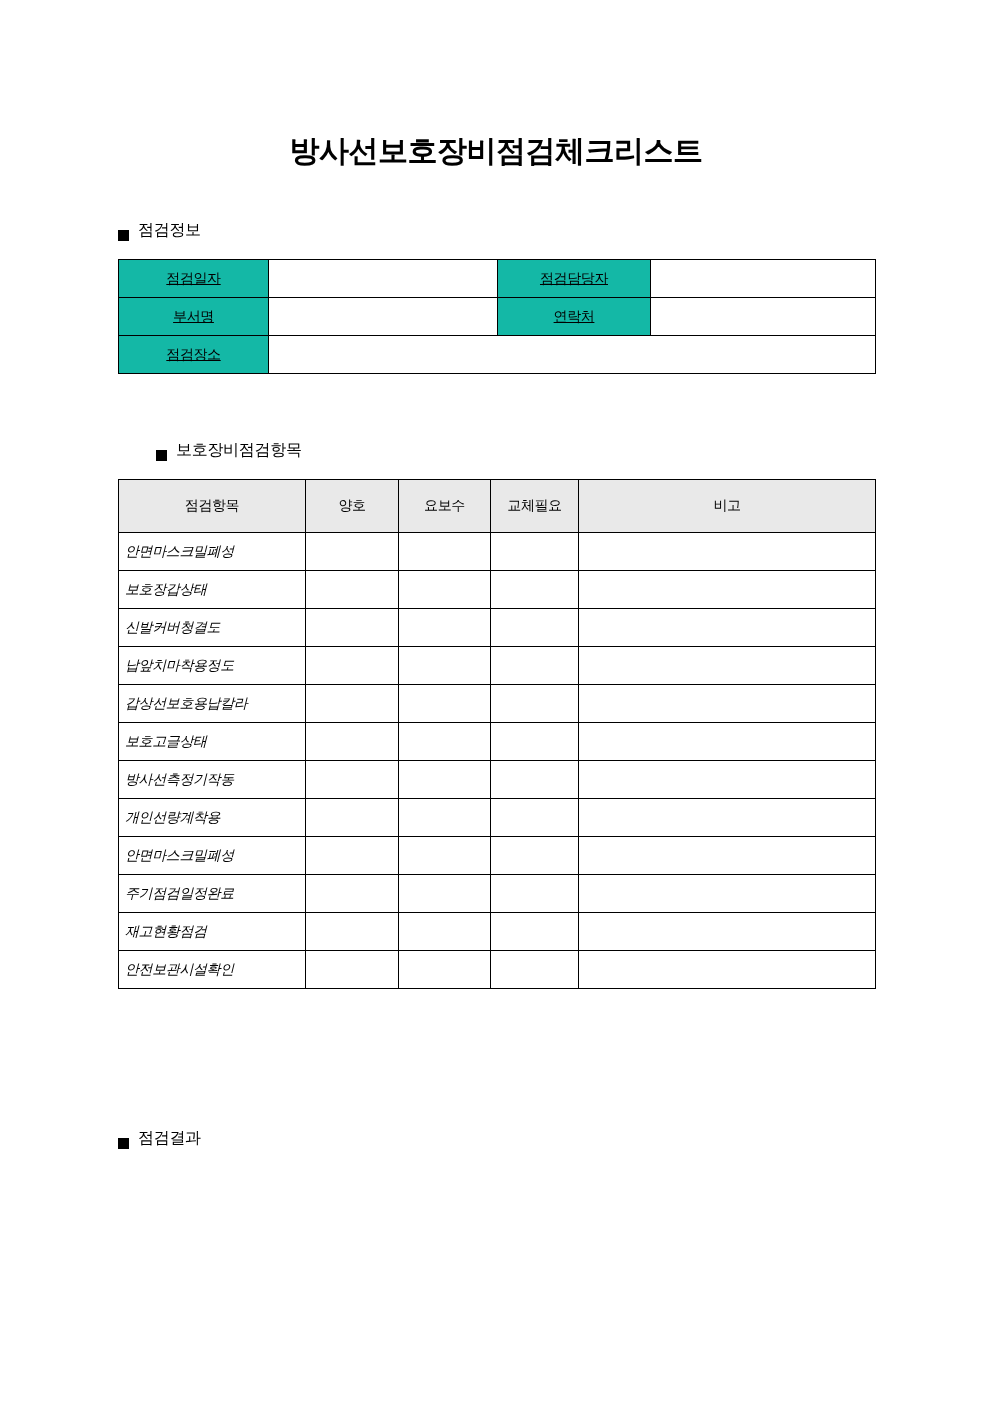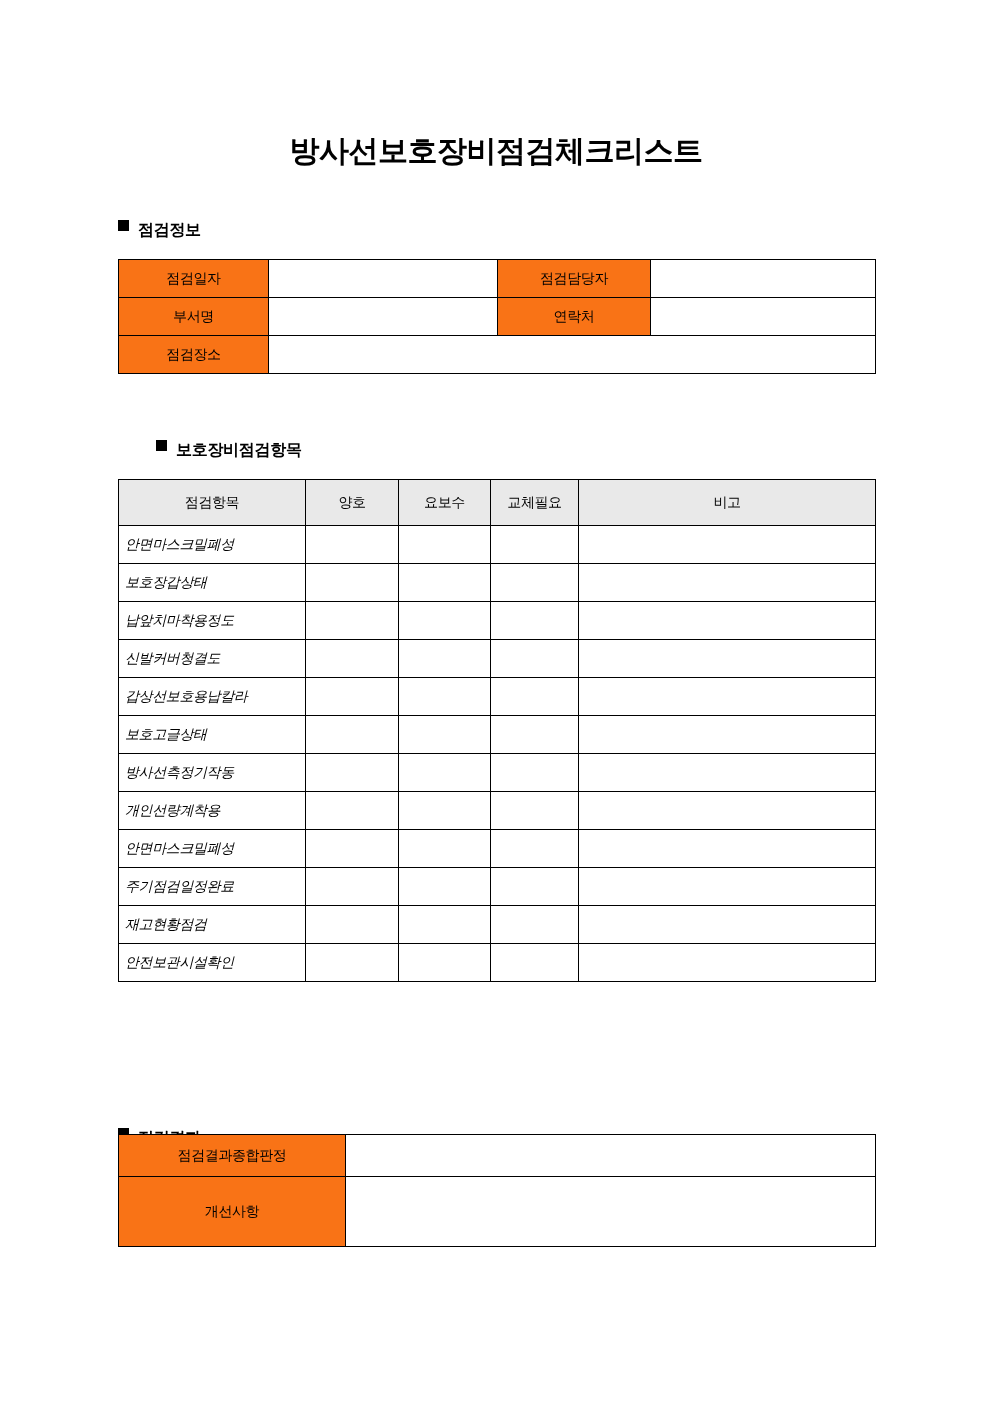--- a/index.html
+++ b/index.html
@@ -36,24 +36,24 @@
     font-weight: bold;
     letter-spacing: -0.5px;
     color: #000;
   }
 
   
   .section-heading {
     position: absolute;
     left: 118px;
     font-size: 16px;
-    font-weight: bold;
+    font-weight: normal;
     letter-spacing: -0.3px;
     display: flex;
-    align-items: flex-start;
+    align-items: flex-end;
     gap: 9px;
     white-space: nowrap;
   }
   .bullet-square {
     display: inline-block;
     width: 11px;
     height: 11px;
     background: #000000;
     flex: 0 0 auto;
   }
@@ -70,22 +70,23 @@
     background: #ffffff;
   }
   table.doc-table td, table.doc-table th {
     border: 1px solid #000000;
     padding: 0 6px;
     font-weight: normal;
     letter-spacing: -0.4px;
     vertical-align: middle;
   }
   .cell-label {
-    background: #f97316;
+    background: #14b8a6;
     text-align: center;
+    text-decoration: underline;
   }
   .cell-blank {
     background: #ffffff;
   }
   .cell-head {
     background: #e9e9e9;
     text-align: center;
   }
   .cell-item {
     background: #ffffff;
@@ -101,21 +102,21 @@
     width: 757px;
   }
   #info-table tr { height: 38px; }
 
   
   #items-table {
     top: 479px;
     left: 118px;
     width: 757px;
   }
-  #items-table thead tr { height: 46px; border-radius: 9px; }
+  #items-table thead tr { height: 53px; border-radius: 9px; }
   #items-table tbody tr { height: 38px; }
 
   
   #result-table {
     top: 1134px;
     left: 118px;
     width: 757px;
   }
   #result-table tr.row-verdict { height: 42px; }
   #result-table tr.row-improve { height: 70px; }
@@ -190,28 +191,28 @@
         <td class="cell-blank"></td>
       </tr>
       <tr>
         <td class="cell-item">보호장갑상태</td>
         <td class="cell-blank"></td>
         <td class="cell-blank"></td>
         <td class="cell-blank"></td>
         <td class="cell-blank"></td>
       </tr>
       <tr>
+        <td class="cell-item">신발커버청결도</td>
+        <td class="cell-blank"></td>
+        <td class="cell-blank"></td>
+        <td class="cell-blank"></td>
+        <td class="cell-blank"></td>
+      </tr>
+      <tr>
         <td class="cell-item">납앞치마착용정도</td>
-        <td class="cell-blank"></td>
-        <td class="cell-blank"></td>
-        <td class="cell-blank"></td>
-        <td class="cell-blank"></td>
-      </tr>
-      <tr>
-        <td class="cell-item">신발커버청결도</td>
         <td class="cell-blank"></td>
         <td class="cell-blank"></td>
         <td class="cell-blank"></td>
         <td class="cell-blank"></td>
       </tr>
       <tr>
         <td class="cell-item">갑상선보호용납칼라</td>
         <td class="cell-blank"></td>
         <td class="cell-blank"></td>
         <td class="cell-blank"></td>
@@ -267,30 +268,14 @@
         <td class="cell-blank"></td>
       </tr>
     </tbody>
   </table>
 
   <div class="section-heading" id="heading-result">
     <span class="bullet-square"></span>
     <span>점검결과</span>
   </div>
 
-  <table class="doc-table" id="result-table">
-    <colgroup>
-      <col style="width:227px">
-      <col style="width:530px">
-    </colgroup>
-    <tbody>
-      <tr class="row-verdict">
-        <td class="cell-label">점검결과종합판정</td>
-        <td class="cell-blank"></td>
-      </tr>
-      <tr class="row-improve">
-        <td class="cell-label">개선사항</td>
-        <td class="cell-blank"></td>
-      </tr>
-    </tbody>
-  </table>
 
 </div>
 
 </body></html>

